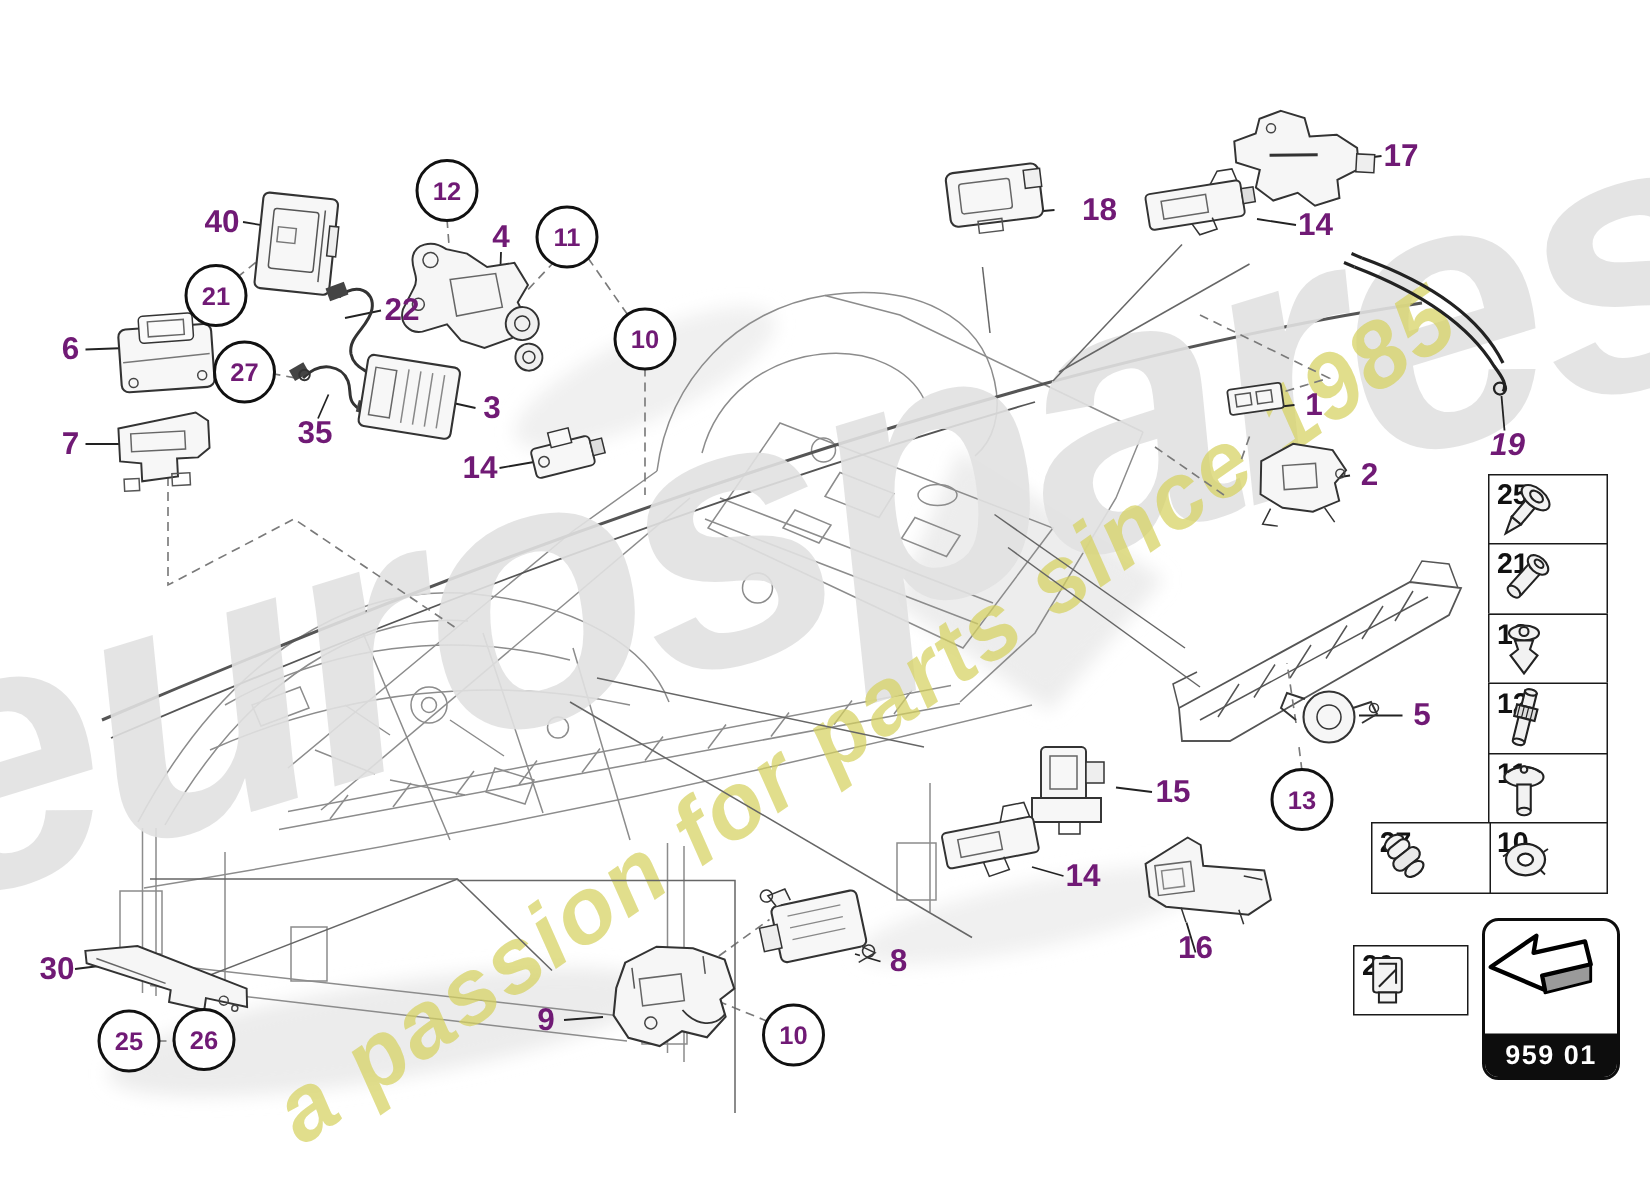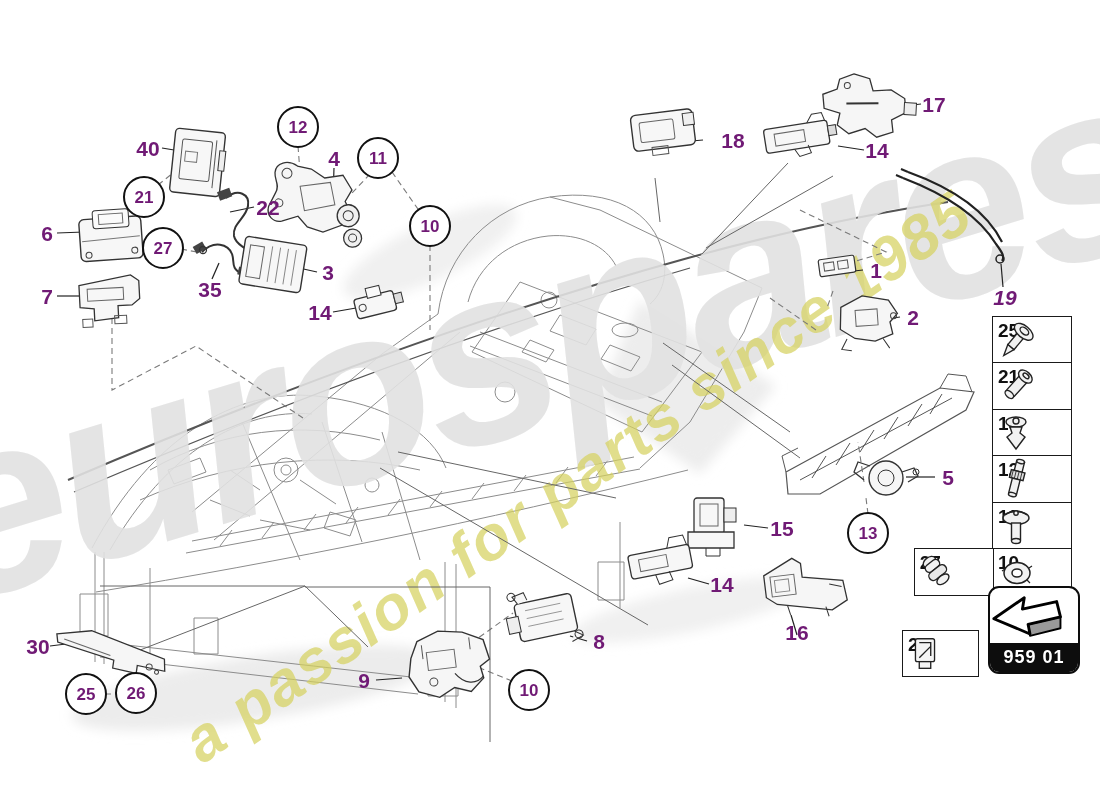--- a/index.html
+++ b/index.html
@@ -21,21 +21,21 @@
   .co{position:absolute;transform:translate(-50%,-50%);color:#701a75;font-weight:bold;
       font-size:21px;line-height:1;}
   .co.circ{width:38px;height:38px;border:2.2px solid #111;border-radius:50%;
       background:#fff;display:flex;align-items:center;justify-content:center;font-size:17px;}
   
   .fcell{position:absolute;width:80px;height:48px;border:1.8px solid #1a1a1a;background:#fff;
       box-sizing:border-box;z-index:6;}
   .fcell .num{position:absolute;left:5px;top:3px;font-size:19px;font-weight:bold;color:#111;}
   .fcell svg{position:absolute;right:2px;top:2px;}
   
-  .legend{position:absolute;left:988px;top:586px;width:92px;height:88px;z-index:6;
+  .legend{position:absolute;left:988px;top:612px;width:92px;height:108px;z-index:6;
       border:2.5px solid #0d0d0d;border-radius:11px;background:#fff;box-sizing:border-box;
       overflow:hidden;display:flex;flex-direction:column;}
   .legend .art{flex:1;display:flex;align-items:center;justify-content:center;}
   .legend .code{height:29px;background:#0d0d0d;color:#fff;font-weight:bold;font-size:18px;
       display:flex;align-items:center;justify-content:center;letter-spacing:1px;}
 </style>
 </head>
 <body>
 
 <div class="stage">

